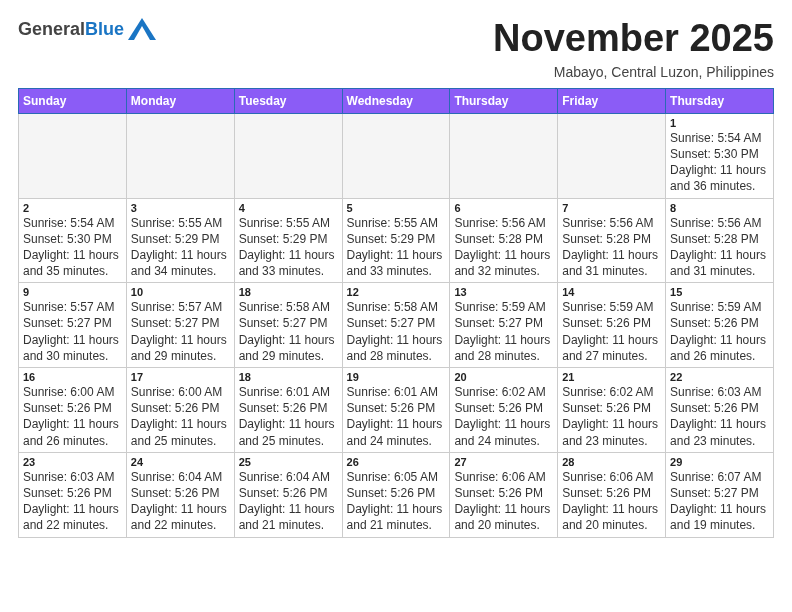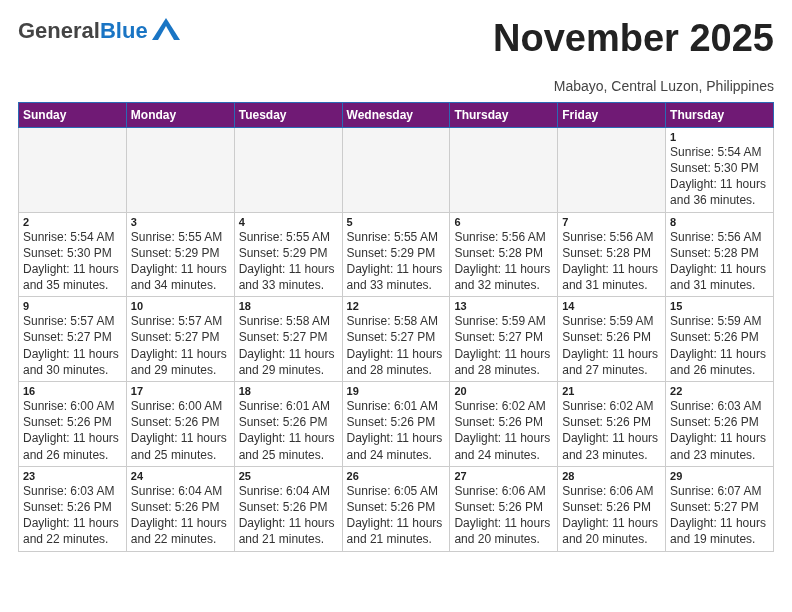--- a/index.html
+++ b/index.html
@@ -20,21 +20,22 @@
       justify-content: space-between;
       margin-bottom: 8px;
     }
     .logo {
       display: flex;
       flex-direction: column;
       align-items: flex-start;
     }
     .logo-text {
       display: flex;
-      font-size: 22px;
+      align-items: center;
+      font-size: 18px;
       font-weight: bold;
       color: #333;
     }
     .logo-general { color: #444; font-weight: bold; }
     .logo-blue { color: #1a75c4; font-weight: bold; }
     .logo-icon {
       width: 28px;
       height: 22px;
       margin-left: 4px;
     }
@@ -43,29 +44,29 @@
     }
     .month-title {
       font-size: 38px;
       font-weight: bold;
       color: #222;
       line-height: 1.1;
     }
     .location {
       font-size: 14px;
       color: #444;
-      margin-top: 18px;
+      margin-top: 4px;
     }
     .calendar {
       width: 100%;
       border-collapse: collapse;
       table-layout: fixed;
     }
     .calendar th {
-      background: #701a75;
+      background: #8b5cf6;
       color: #fff;
       font-size: 12px;
       font-weight: bold;
       padding: 5px 4px;
       text-align: left;
       border: 1px solid #2a6ab5;
     }
     .calendar td {
       border: 1px solid #ccc;
       vertical-align: top;

